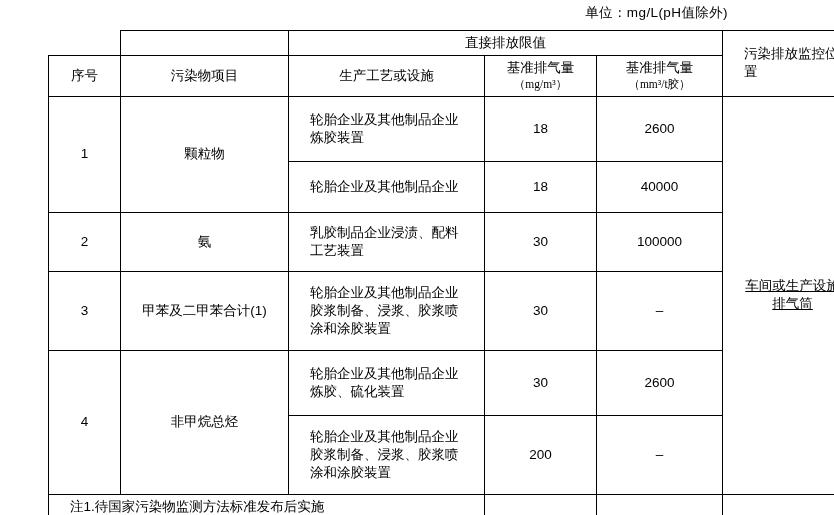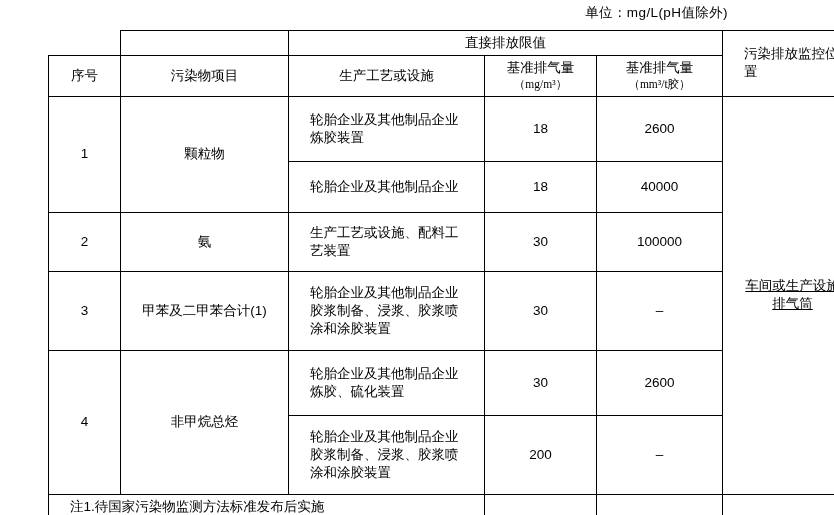--- a/index.html
+++ b/index.html
@@ -117,21 +117,21 @@
 
         <tr>
           <td class="c-left" style="height:44px;">轮胎企业及其他制品企业</td>
           <td class="c-center">18</td>
           <td class="c-center">40000</td>
         </tr>
 
         <tr>
           <td class="c-center">2</td>
           <td class="c-center">氨</td>
-          <td class="c-left cell-multiline" style="height:52px;">生产工艺或设施、配料工艺装置</td>
+          <td class="c-left cell-multiline" style="height:52px;">乳胶制品企业浸渍、配料工艺装置</td>
           <td class="c-center">30</td>
           <td class="c-center">100000</td>
         </tr>
 
         <tr>
           <td class="c-center">3</td>
           <td class="c-center">甲苯及二甲苯合计(1)</td>
           <td class="c-left cell-multiline" style="white-space:pre-line;height:72px;">轮胎企业及其他制品企业胶浆制备、浸浆、胶浆喷
 涂和涂胶装置</td>
           <td class="c-center">30</td>

